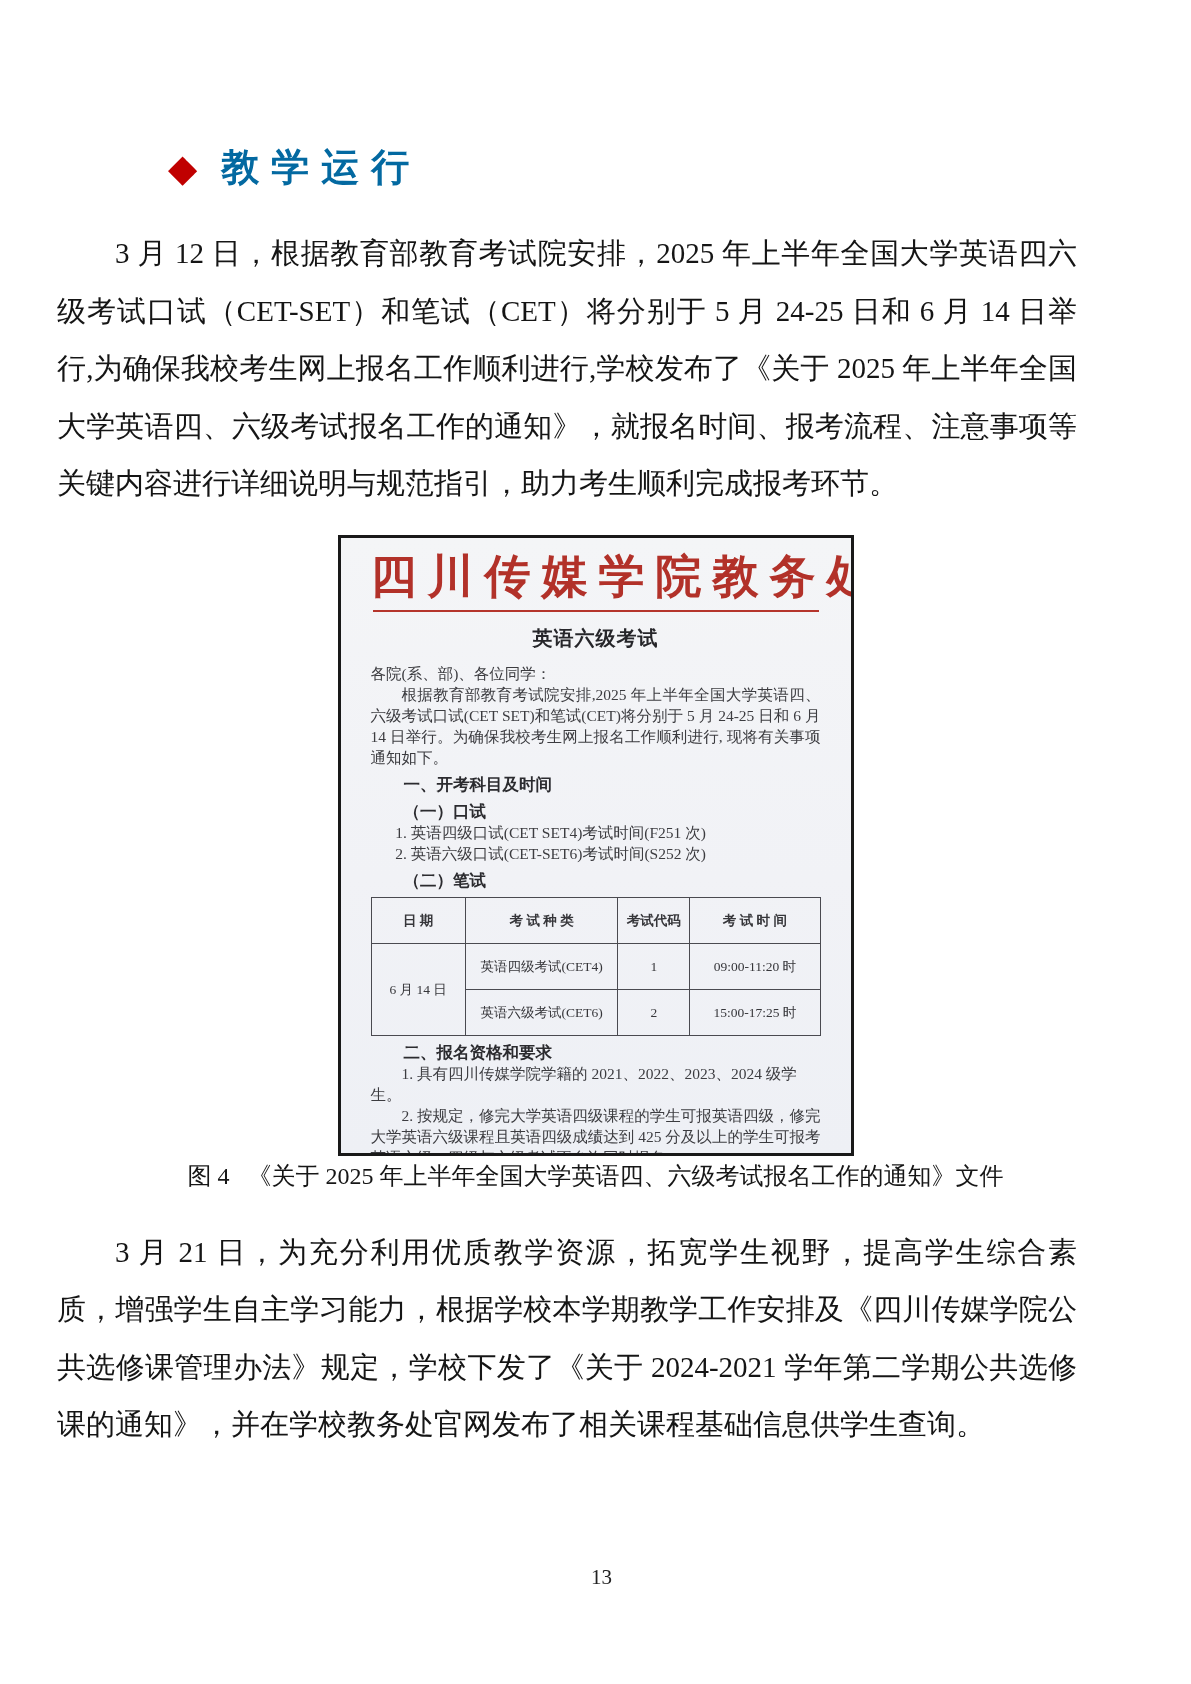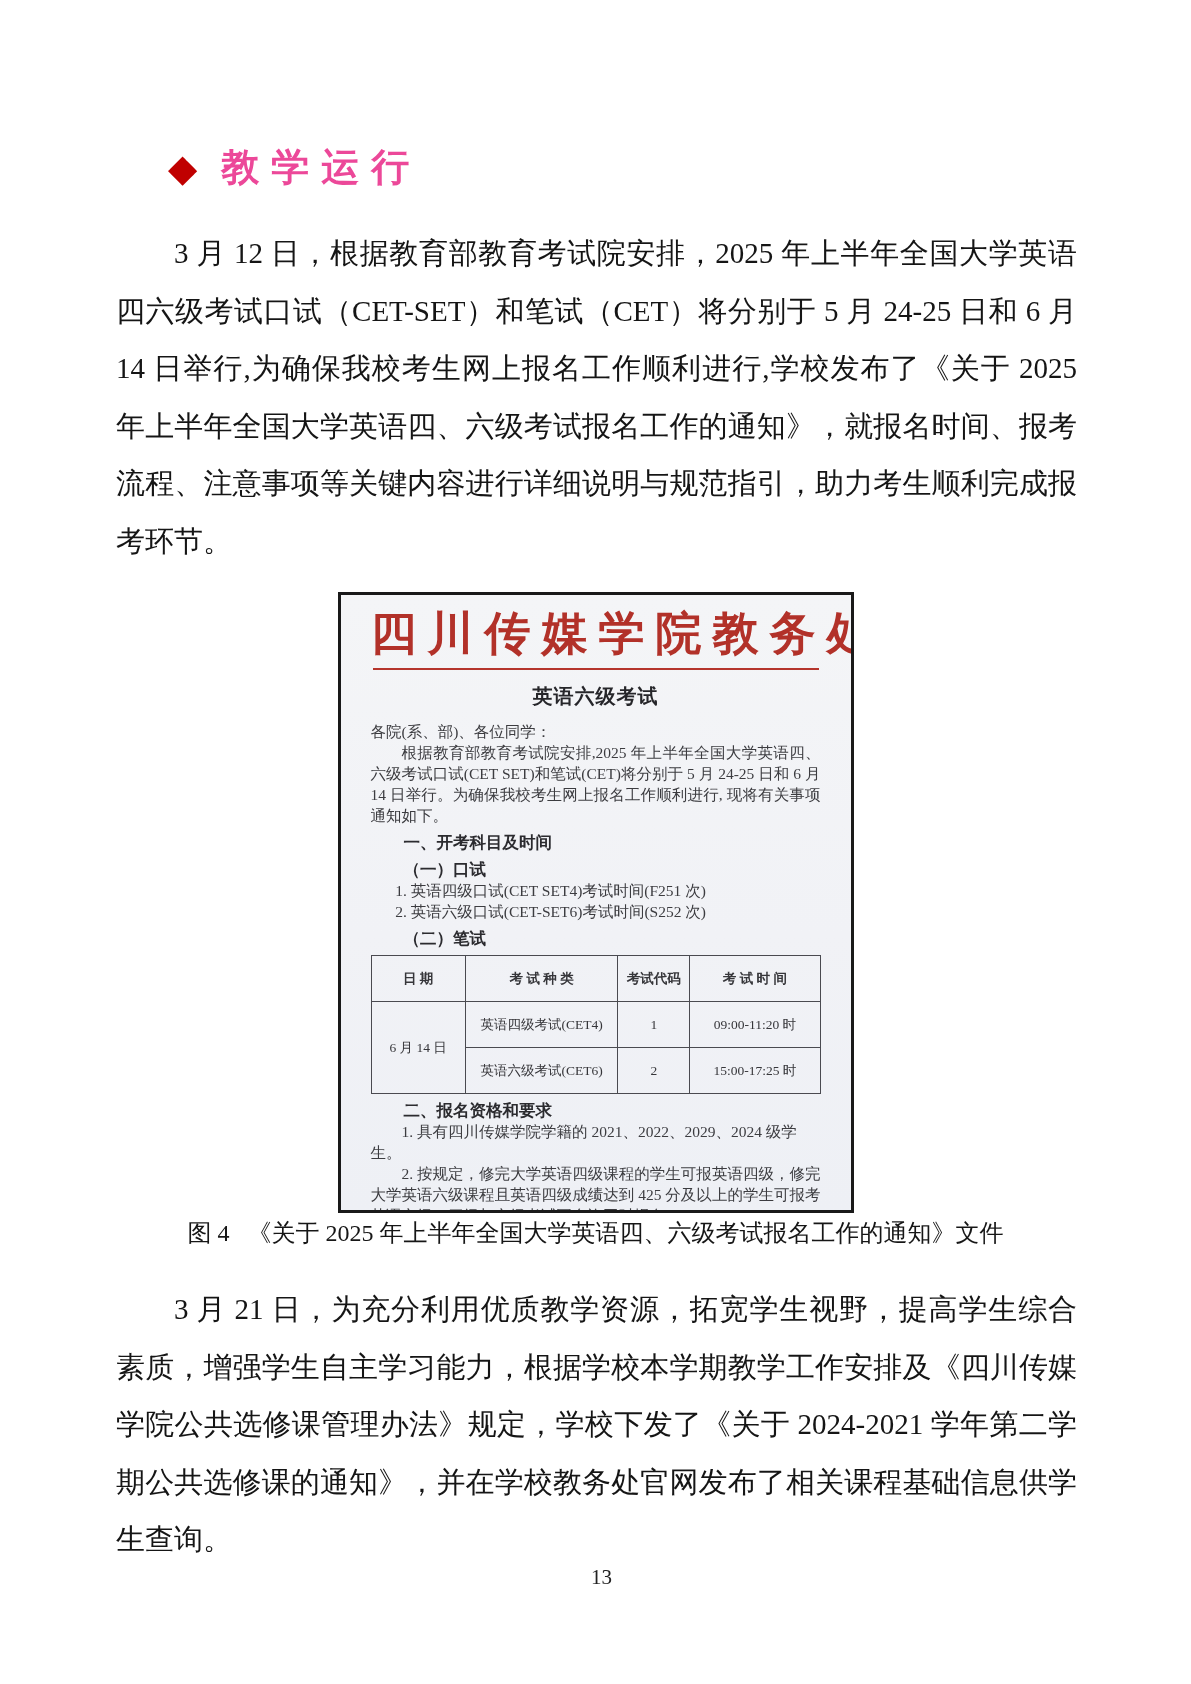--- a/index.html
+++ b/index.html
@@ -18,26 +18,26 @@
     display:flex; align-items:center;
     padding-top:142px; margin-left:168px;
     color:#c00000;
   }
   .diamond {
     font-size:38px; line-height:1; color:#c00000;
     margin-right:24px;
   }
   .section-title {
     font-size:38px; font-weight:bold; letter-spacing:12px;
-    color:#ec4899;
+    color:#0369a1;
     font-family:"Liberation Serif","DejaVu Serif",serif;
   }
   
   .para {
-    margin:32px 114px 0 116px;
+    margin:32px 114px 0 57px;
     font-size:29px; line-height:57.5px;
     text-align:justify; text-indent:58px;
     color:#151515;
   }
   
   .figure-block { margin-top:22px; text-align:center; }
   .scan {
     position:relative;
     width:516px; height:621px;
     margin:0 auto;
@@ -162,21 +162,21 @@
         </tr>
         <tr>
           <td>英语六级考试(CET6)</td>
           <td>2</td>
           <td>15:00-17:25 时</td>
         </tr>
       </tbody>
         </table>
 
       <div class="bold-line">二、报名资格和要求</div>
-      <div class="req">1. 具有四川传媒学院学籍的 2021、2022、2029、2024 级学生。</div>
+      <div class="req">1. 具有四川传媒学院学籍的 2021、2022、2023、2024 级学生。</div>
       <p class="req-para">2. 按规定，修完大学英语四级课程的学生可报英语四级，修完大学英语六级课程且英语四级成绩达到 425 分及以上的学生可报考英语六级。四级与六级考试不允许同时报名。</p>
       <div class="scan-pagenum">1</div>
     </div>
 
     <div class="caption">
       <span class="caption-label">图 4</span><span>《关于 2025 年上半年全国大学英语四、六级考试报名工作的通知》文件</span>
     </div>
   </div>
 
   <p class="para">3 月 21 日，为充分利用优质教学资源，拓宽学生视野，提高学生综合素质，增强学生自主学习能力，根据学校本学期教学工作安排及《四川传媒学院公共选修课管理办法》规定，学校下发了《关于 2024-2021 学年第二学期公共选修课的通知》，并在学校教务处官网发布了相关课程基础信息供学生查询。</p>

